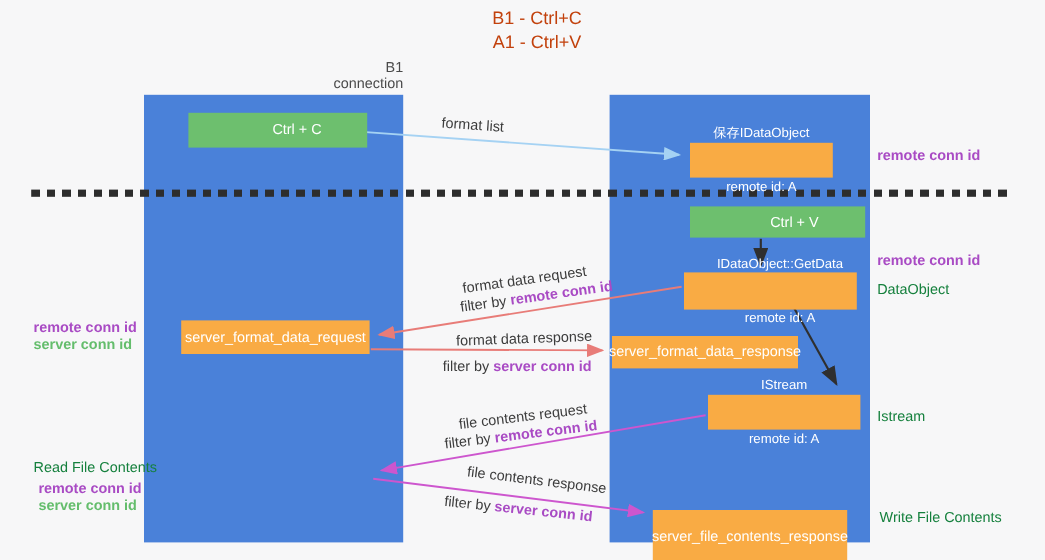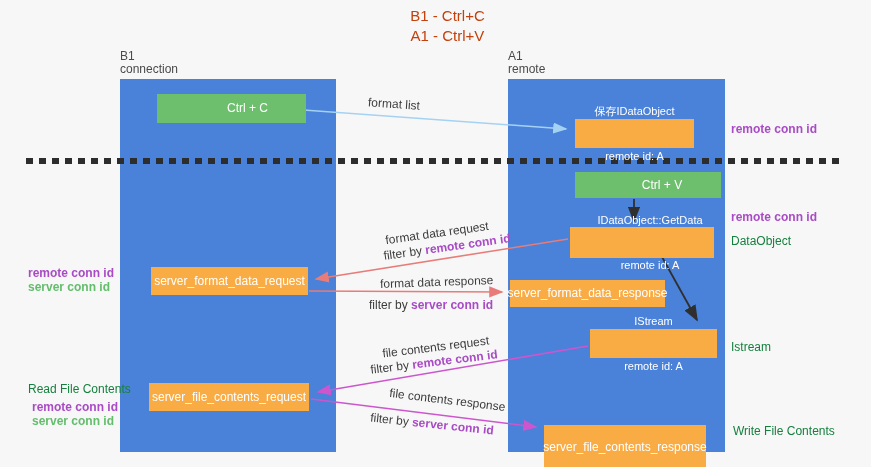--- a/index.html
+++ b/index.html
@@ -3,21 +3,21 @@
 <meta charset="utf-8">
 <style>
   html,body{margin:0;padding:0;background:#f7f7f8;}
   .canvas{position:relative;width:871px;height:467px;background:#f7f7f8;
     font-family:"Liberation Sans",sans-serif;overflow:hidden;}
   .title{position:absolute;top:6px;left:24px;width:847px;text-align:center;
     font-size:15px;color:#c2410c;line-height:20px;}
   .lane{position:absolute;top:79px;height:373px;background:#4a81d9;}
   .lane-left{left:120px;width:216px;}
   .lane-right{left:508px;width:217px;}
-  .lane-header{position:absolute;top:50px;text-align:left;font-size:12px;
+  .lane-header{position:absolute;top:50px;text-align:right;font-size:12px;
     color:#4a4a4a;line-height:13px;}
   .lh-left{left:120px;width:216px;}
   .lh-right{left:508px;width:217px;}
   .node{position:absolute;display:flex;flex-direction:column;align-items:center;
     justify-content:center;text-align:center;color:#fff;font-size:12px;line-height:13px;}
   .green{background:#6dbf6e;}
   .orange{background:#f9ab44;}
   .two-line{font-size:11px;line-height:13px;gap:32px;}
   .dashed-line{position:absolute;left:26px;top:158px;width:817px;height:6px;
     background:repeating-linear-gradient(to right,#2d2d2d 0 7px,transparent 7px 13px);}
@@ -33,24 +33,20 @@
 <div class="canvas">
 
   <div class="title">
     <div>B1 - Ctrl+C</div>
     <div>A1 - Ctrl+V</div>
   </div>
 
   <div class="lane-header lh-left">
     <div>B1</div>
     <div>connection</div>
-  </div>
-  <div class="lane-header lh-right">
-    <div>A1</div>
-    <div>remote</div>
   </div>
 
   <div class="lane lane-left"></div>
   <div class="lane lane-right"></div>
 
   <div class="dashed-line"></div>
 
   <svg class="arrows" viewBox="0 0 871 467">
     <defs>
       <marker id="m-blue" markerWidth="9" markerHeight="7" refX="8" refY="3.5" orient="auto">
@@ -99,23 +95,20 @@
 
   <div class="node orange" style="left:510px;top:280px;width:155px;height:27px;">
     <div>server_format_data_response</div>
   </div>
 
   <div class="node orange two-line" style="left:590px;top:329px;width:127px;height:29px;">
     <div>IStream</div>
     <div>remote id: A</div>
   </div>
 
-  <div class="node orange" style="left:149px;top:383px;width:160px;height:28px;">
-    <div>server_file_contents_request</div>
-  </div>
 
   <div class="node orange" style="left:544px;top:425px;width:162px;height:45px;">
     <div>server_file_contents_response</div>
   </div>
 
   <div class="flow-label" style="left:368px;top:97px;transform:rotate(4deg);">format list</div>
 
   <div class="flow-label" style="left:385px;top:226px;transform:rotate(-8deg);">format data request</div>
 
   <div class="flow-label" style="left:383px;top:240px;transform:rotate(-8deg);">

